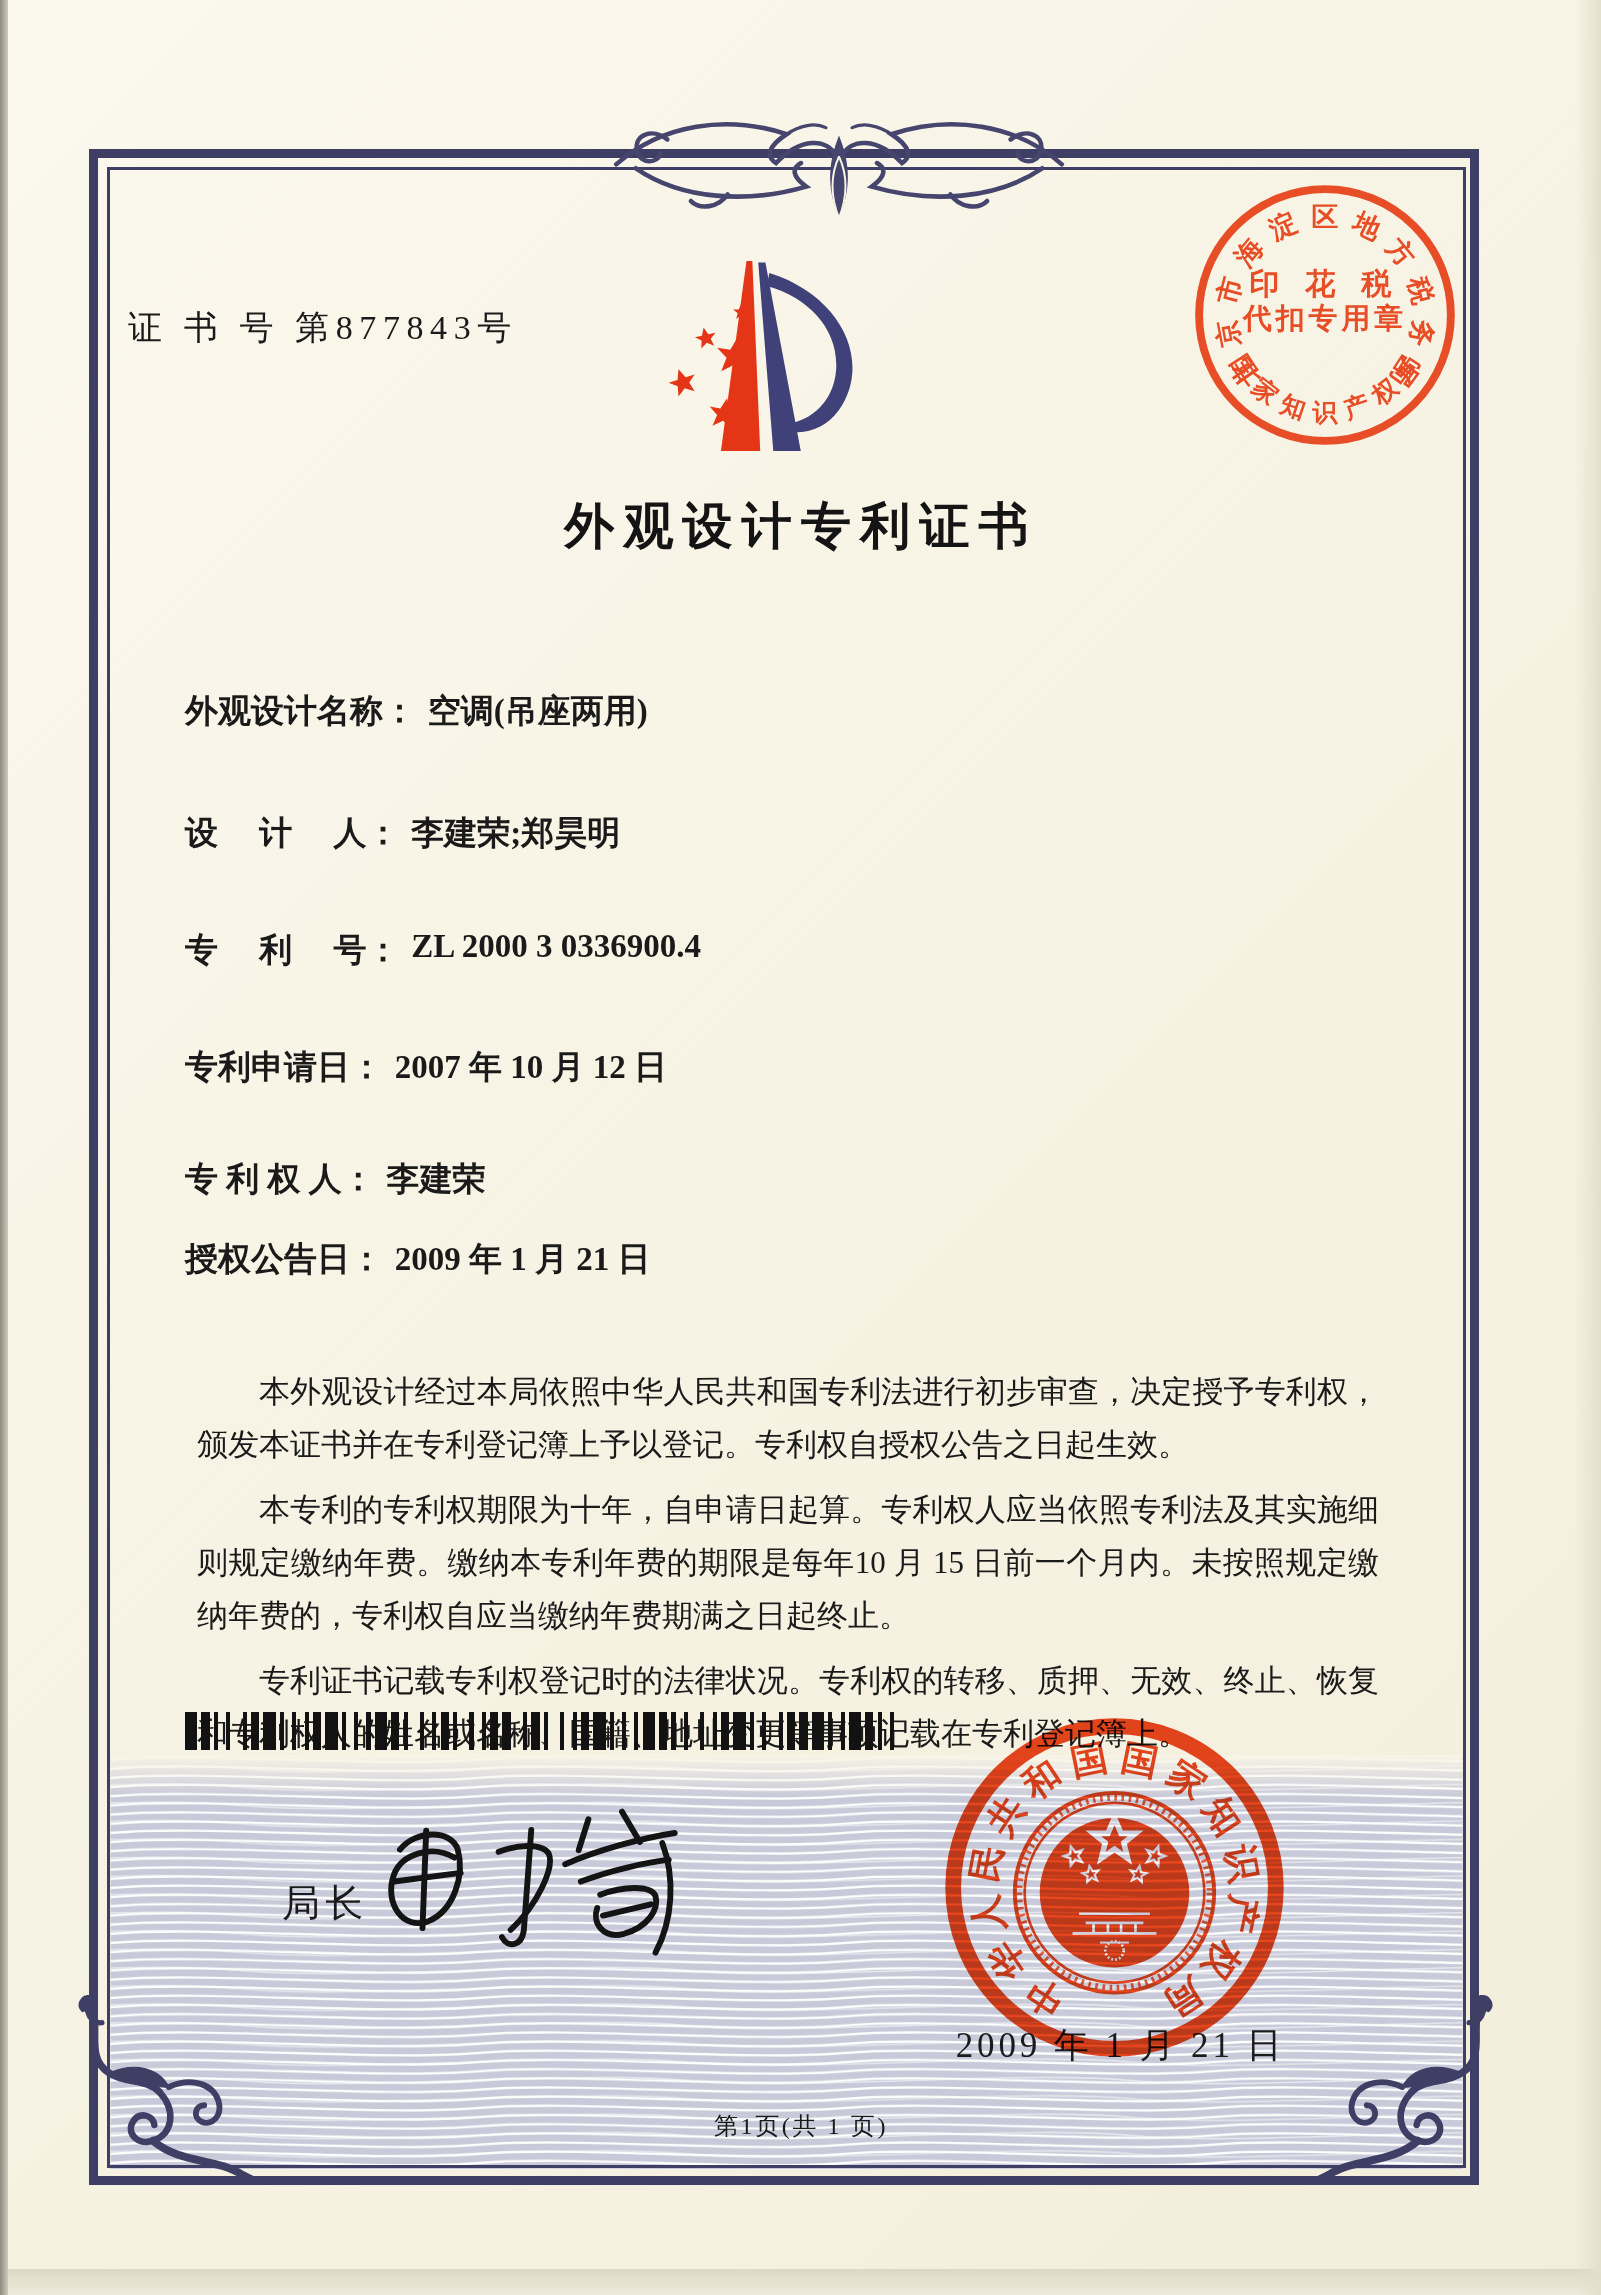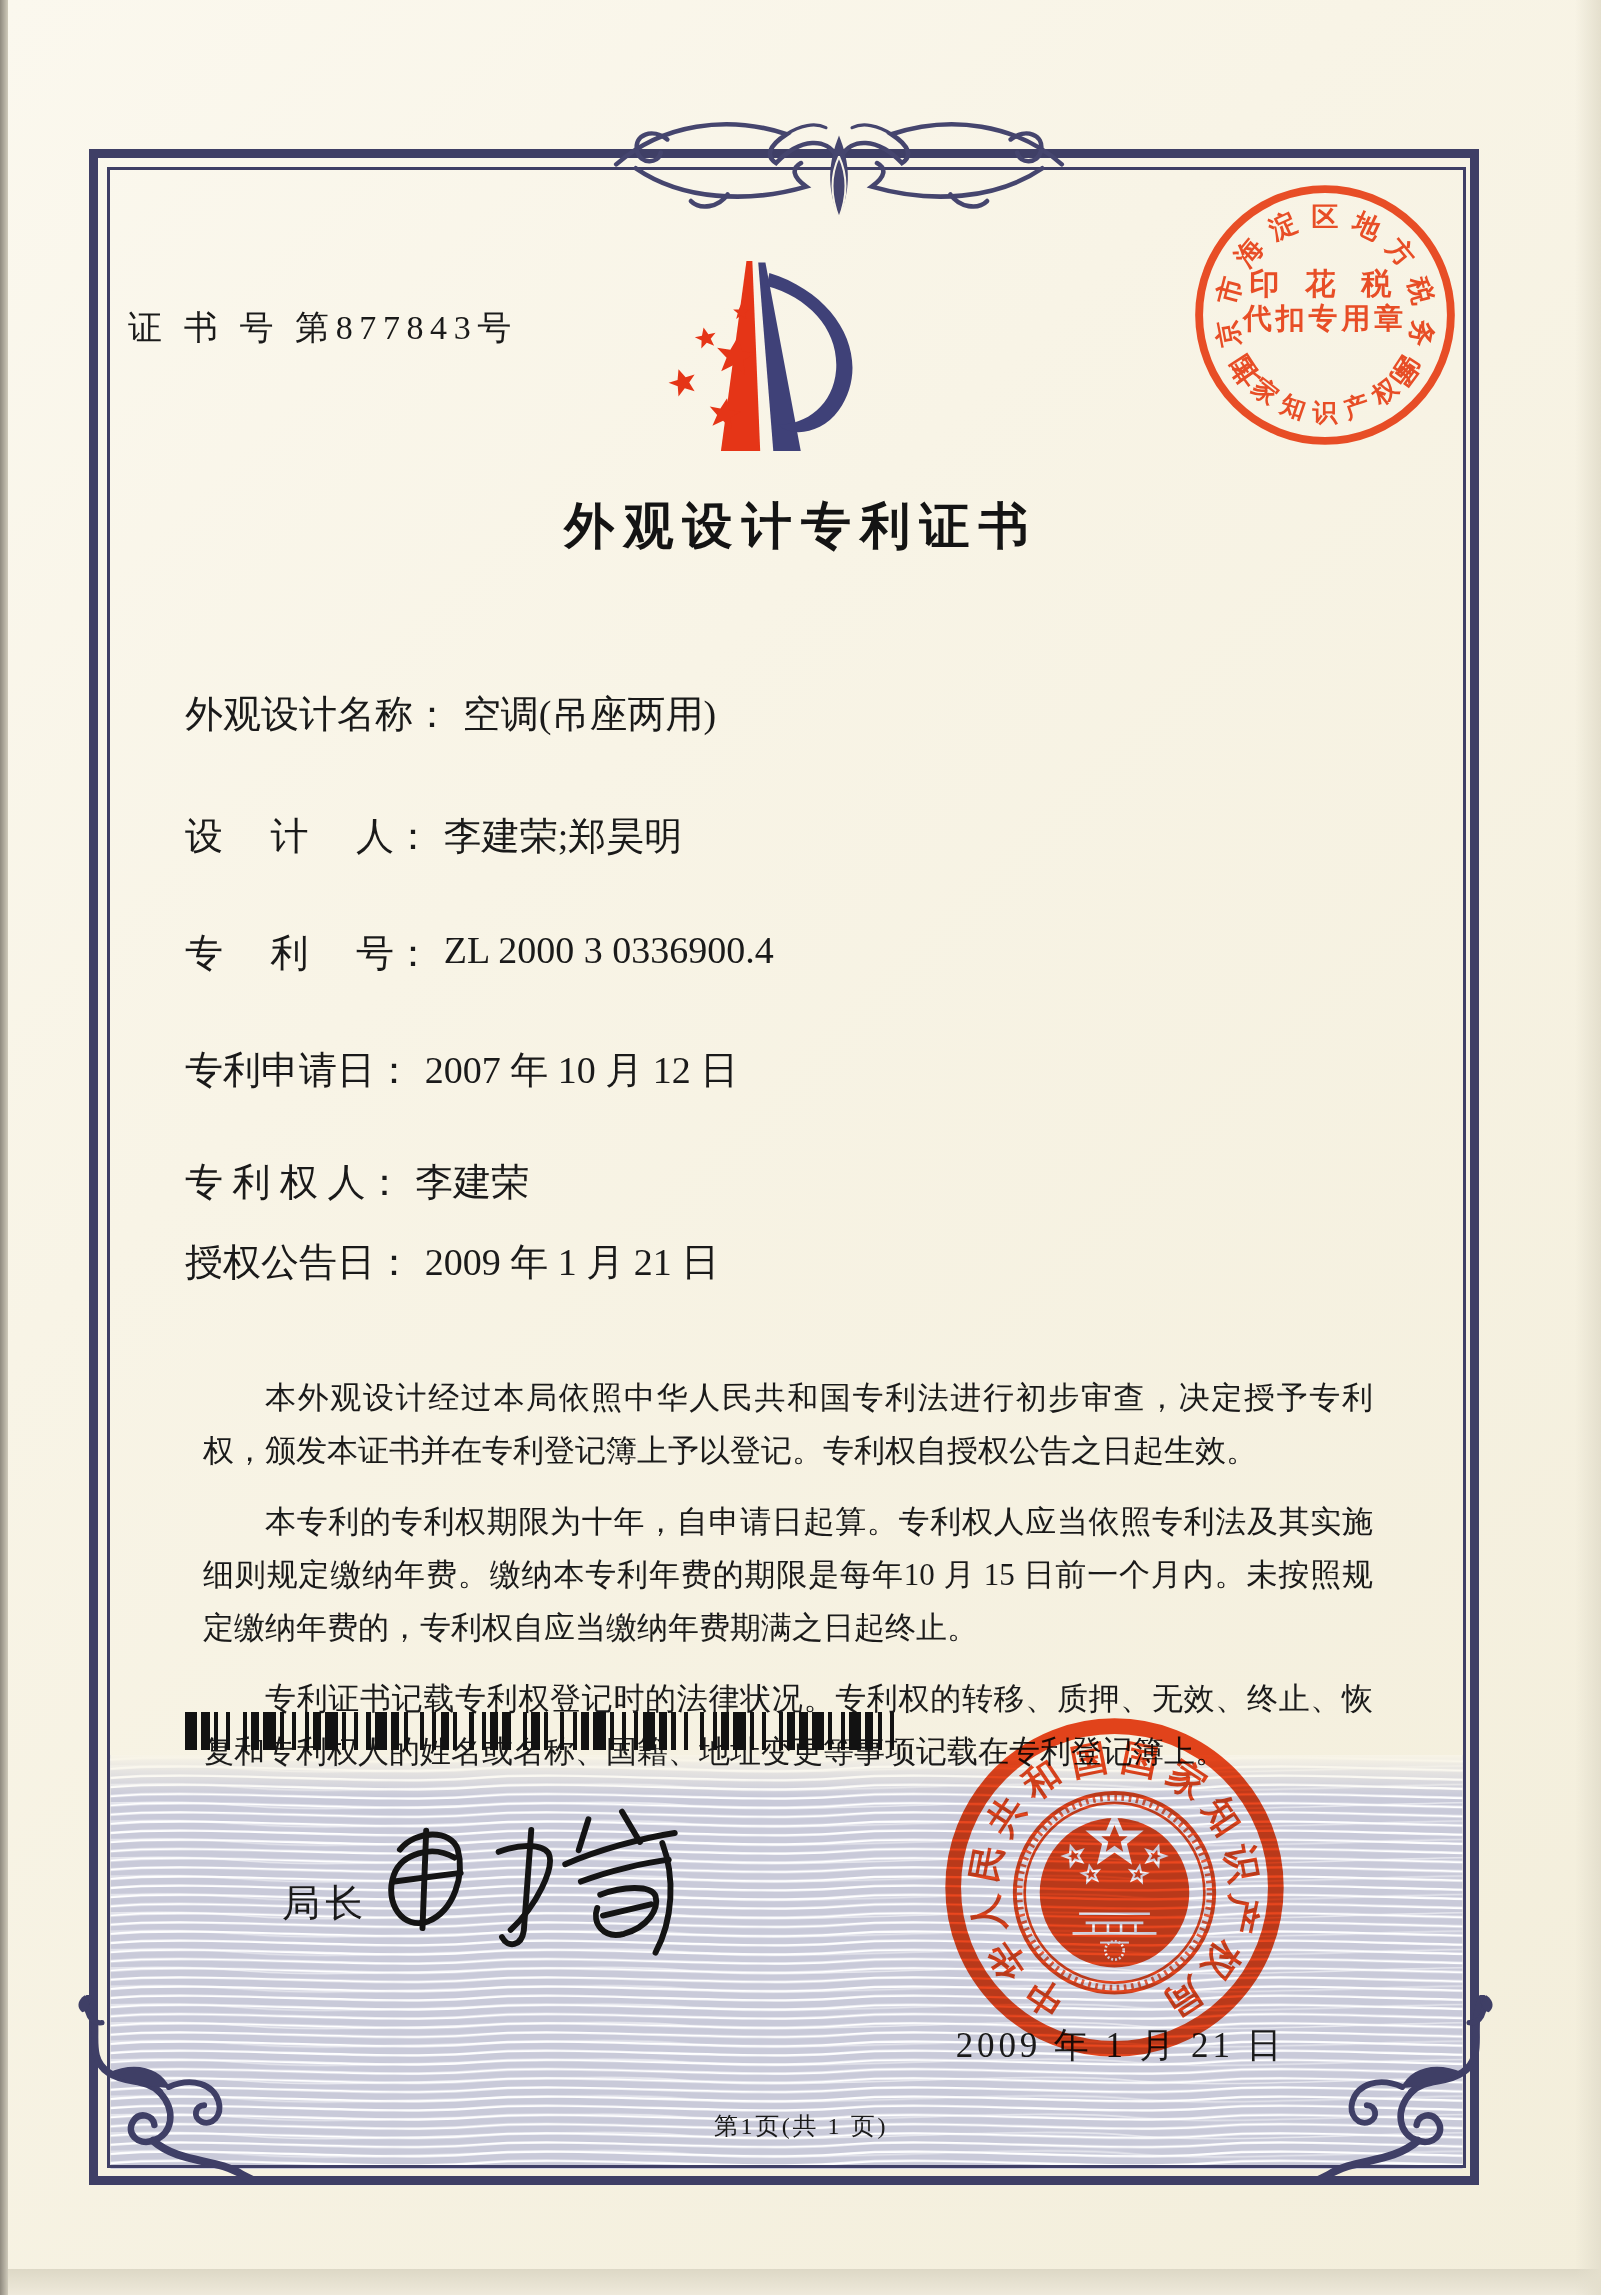--- a/index.html
+++ b/index.html
@@ -14,24 +14,24 @@
   .edge-bottom{left:0;top:2269px;width:1602px;height:27px;background:linear-gradient(#ddd8c6,#efeadb);}
   .edge-right{left:1575px;top:0;width:26px;height:2295px;background:linear-gradient(90deg,rgba(0,0,0,0),#e4dfcd);}
   
   .frame-outer{left:89px;top:149px;width:1372px;height:2018px;border:9.2px solid #3f3f66;z-index:4;pointer-events:none;}
   .frame-inner{left:107px;top:167px;width:1353px;height:1995px;border:3.3px solid #3f3f66;z-index:4;pointer-events:none;}
   
   .waveband{left:110px;top:1755px;z-index:1;}
   
   .certno{left:128px;top:263px;font-size:34px;letter-spacing:6.6px;z-index:5;margin-top:42px;}
   .title{left:50%;transform:translateX(-50%);top:493px;font-size:50px;font-weight:700;letter-spacing:9.2px;white-space:nowrap;z-index:5;color:#141414;}
-  .field-row{position:absolute;left:185px;font-size:38px;white-space:nowrap;display:flex;gap:11.8px;z-index:5;}
+  .field-row{position:absolute;left:185px;font-size:33px;white-space:nowrap;display:flex;gap:11.8px;z-index:5;font-weight:bold;}
   .f0{top:689px}.f1{top:811px}.f2{top:928px}.f3{top:1045px}.f4{top:1157px}.f5{top:1237px}
   .paras{left:185px;top:1353px;width:1206px;font-size:31px;line-height:53px;text-align:justify;z-index:5;}
-  .paras p{margin:18px;text-indent:2em;}
+  .paras p{margin:12px;text-indent:2em;}
   .barcode{left:185px;top:1712px;width:726px;height:38px;display:flex;overflow:hidden;z-index:5;}
   .bc-bar{height:100%;background:#121212;flex:0 0 auto;}
   .bc-gap{height:100%;background:transparent;flex:0 0 auto;}
   .commissioner{left:282px;top:1878px;font-size:38px;letter-spacing:5.2px;z-index:5;}
   .signature{left:357px;top:1789px;z-index:5;}
   .issue-date{left:950px;top:2022px;width:341px;text-align:center;font-size:35px;letter-spacing:3.9px;z-index:6;}
   .footer{left:50%;transform:translateX(-50%);top:2110px;font-size:24px;letter-spacing:2.6px;z-index:5;}
   .big-seal{left:944px;top:1717px;z-index:7;mix-blend-mode:multiply;opacity:.94;}
   .tax-stamp{left:1186px;top:176px;z-index:7;mix-blend-mode:multiply;opacity:.92;}
   .logo{left:645px;top:257px;z-index:5;}

